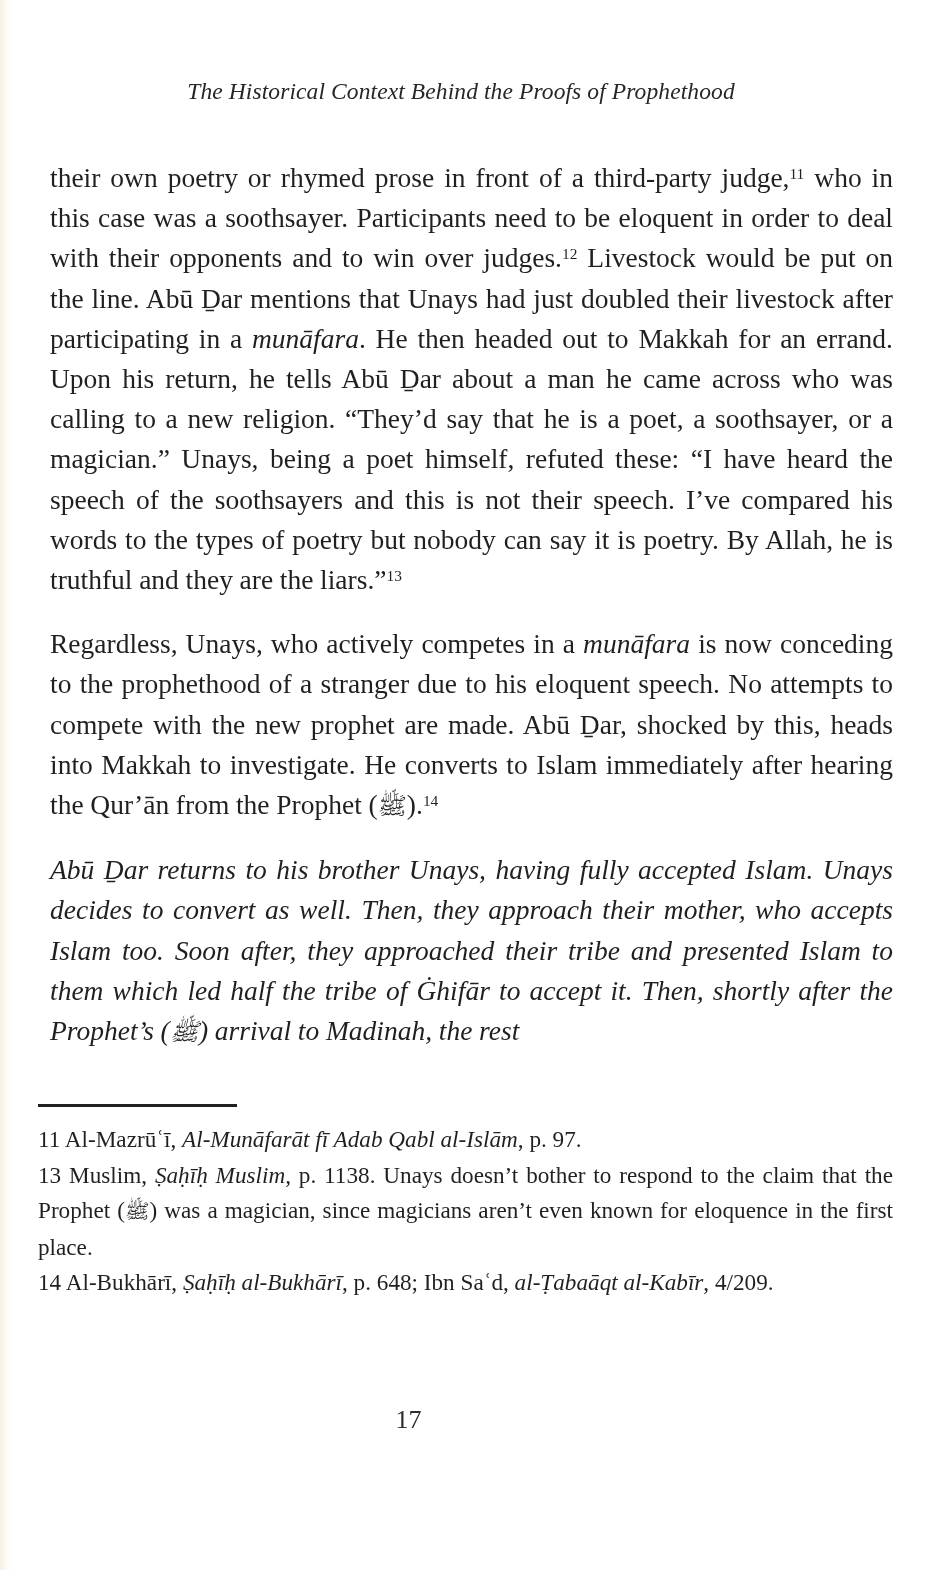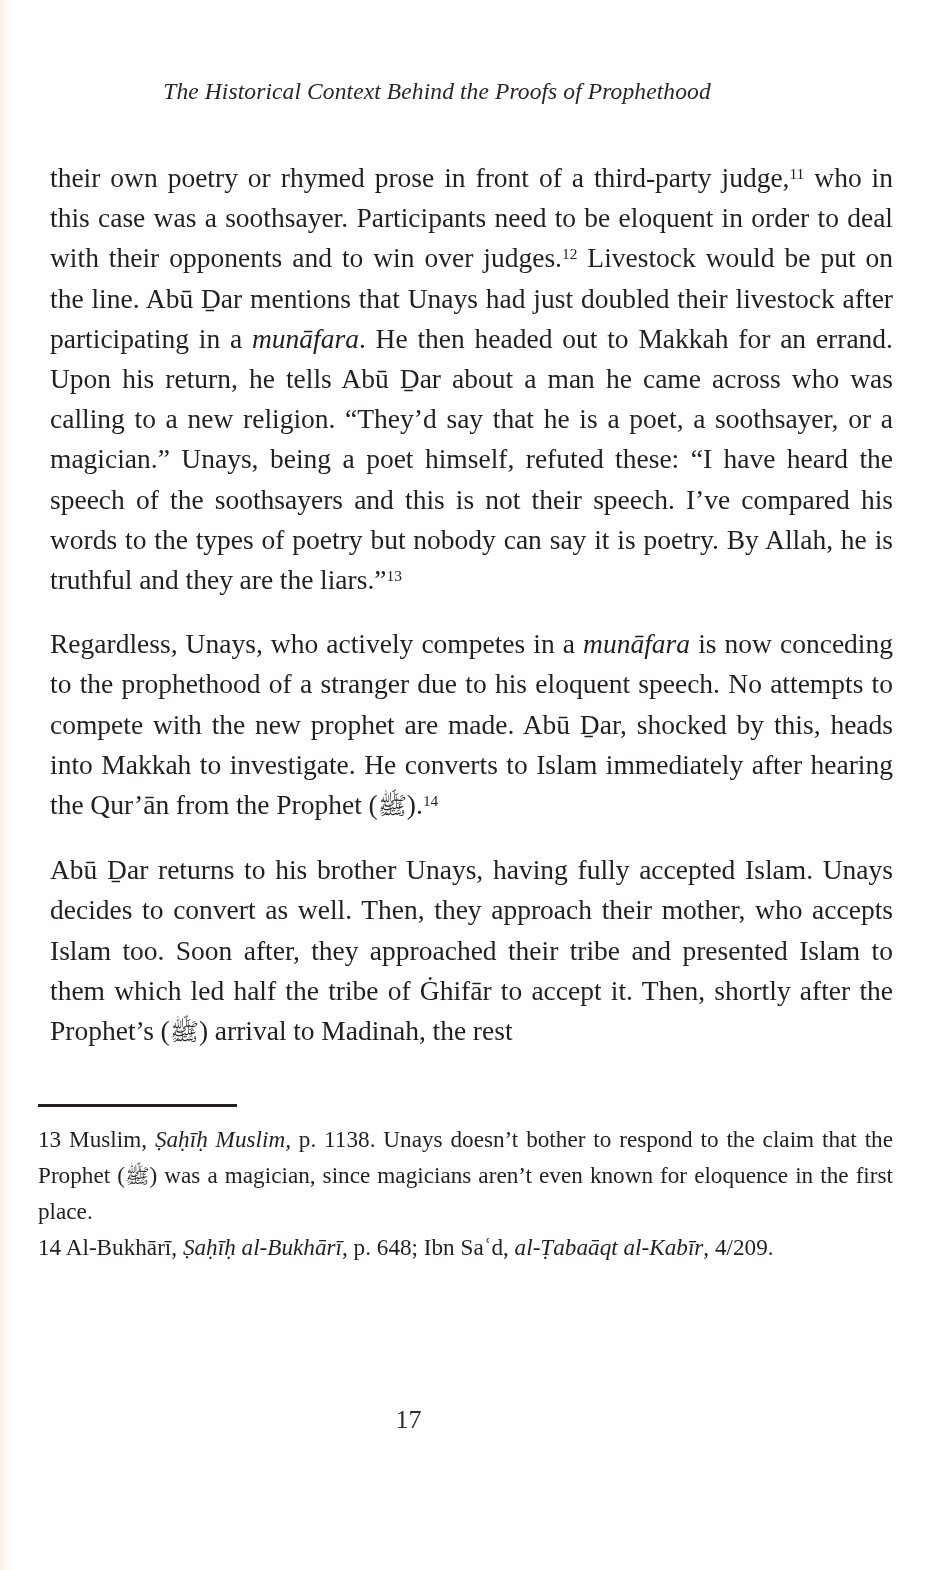--- a/index.html
+++ b/index.html
@@ -35,20 +35,21 @@
     position: absolute;
     top: 78px;
     left: 0;
     width: 874px;
     text-align: center;
     font-style: italic;
     font-size: 23.5px;
     letter-spacing: 0.1px;
     color: #2a2624;
     white-space: nowrap;
+    padding-left: 24px;
   }
 
   .body-block {
     position: absolute;
     top: 158px;
     left: 38px;
     width: 855px;
   }
 
   p.para {
@@ -57,20 +58,21 @@
     line-height: 40.2px;
     text-align: justify;
     text-justify: inter-word;
     word-spacing: -0.2px;
     color: #231f20;
     hyphens: none;
   }
 
   p.para:last-child {
     margin-bottom: 0;
+    font-style: italic;
   }
 
   em {
     font-style: italic;
   }
 
   sup {
     font-size: 0.56em;
     vertical-align: 0.52em;
     line-height: 0;
@@ -128,19 +130,20 @@
 
   <div class="body-block">
     <p class="para">their own poetry or rhymed prose in front of a third-party judge,<sup>11</sup> who in this case was a soothsayer. Participants need to be eloquent in order to deal with their opponents and to win over judges.<sup>12</sup> Livestock would be put on the line. Abū Ḏar mentions that Unays had just doubled their livestock after participating in a <em>munāfara</em>. He then headed out to Makkah for an errand. Upon his return, he tells Abū Ḏar about a man he came across who was calling to a new religion. “They’d say that he is a poet, a soothsayer, or a magician.” Unays, being a poet himself, refuted these: “I have heard the speech of the soothsayers and this is not their speech. I’ve compared his words to the types of poetry but nobody can say it is poetry. By Allah, he is truthful and they are the liars.”<sup>13</sup></p>
     <p class="para">Regardless, Unays, who actively competes in a <em>munāfara</em> is now conceding to the prophethood of a stranger due to his eloquent speech. No attempts to compete with the new prophet are made. Abū Ḏar, shocked by this, heads into Makkah to investigate. He converts to Islam immediately after hearing the Qur’ān from the Prophet (<span class="salla">ﷺ</span>).<sup>14</sup></p>
     <p class="para">Abū Ḏar returns to his brother Unays, having fully accepted Islam. Unays decides to convert as well. Then, they approach their mother, who accepts Islam too. Soon after, they approached their tribe and presented Islam to them which led half the tribe of Ġhifār to accept it. Then, shortly after the Prophet’s (<span class="salla">ﷺ</span>) arrival to Madinah, the rest</p>
   </div>
 
   <div class="footnote-rule"></div>
 
   <div class="footnotes">
+    <p class="footnote">11 Al-Mazrūʿī, <em>Al-Munāfarāt fī Adab Qabl al-Islām</em>, p. 97.</p>
     <p class="footnote">13 Muslim, <em>Ṣaḥīḥ Muslim,</em> p. 1138. Unays doesn’t bother to respond to the claim that the Prophet (<span class="salla">ﷺ</span>) was a magician, since magicians aren’t even known for eloquence in the first place.</p>
     <p class="footnote">14 Al-Bukhārī, <em>Ṣaḥīḥ al-Bukhārī</em>, p. 648; Ibn Saʿd, <em>al-Ṭabaāqt al-Kabīr</em>, 4/209.</p>
   </div>
 
   <div class="folio">17</div>
 
 </div>
 
 </body></html>

